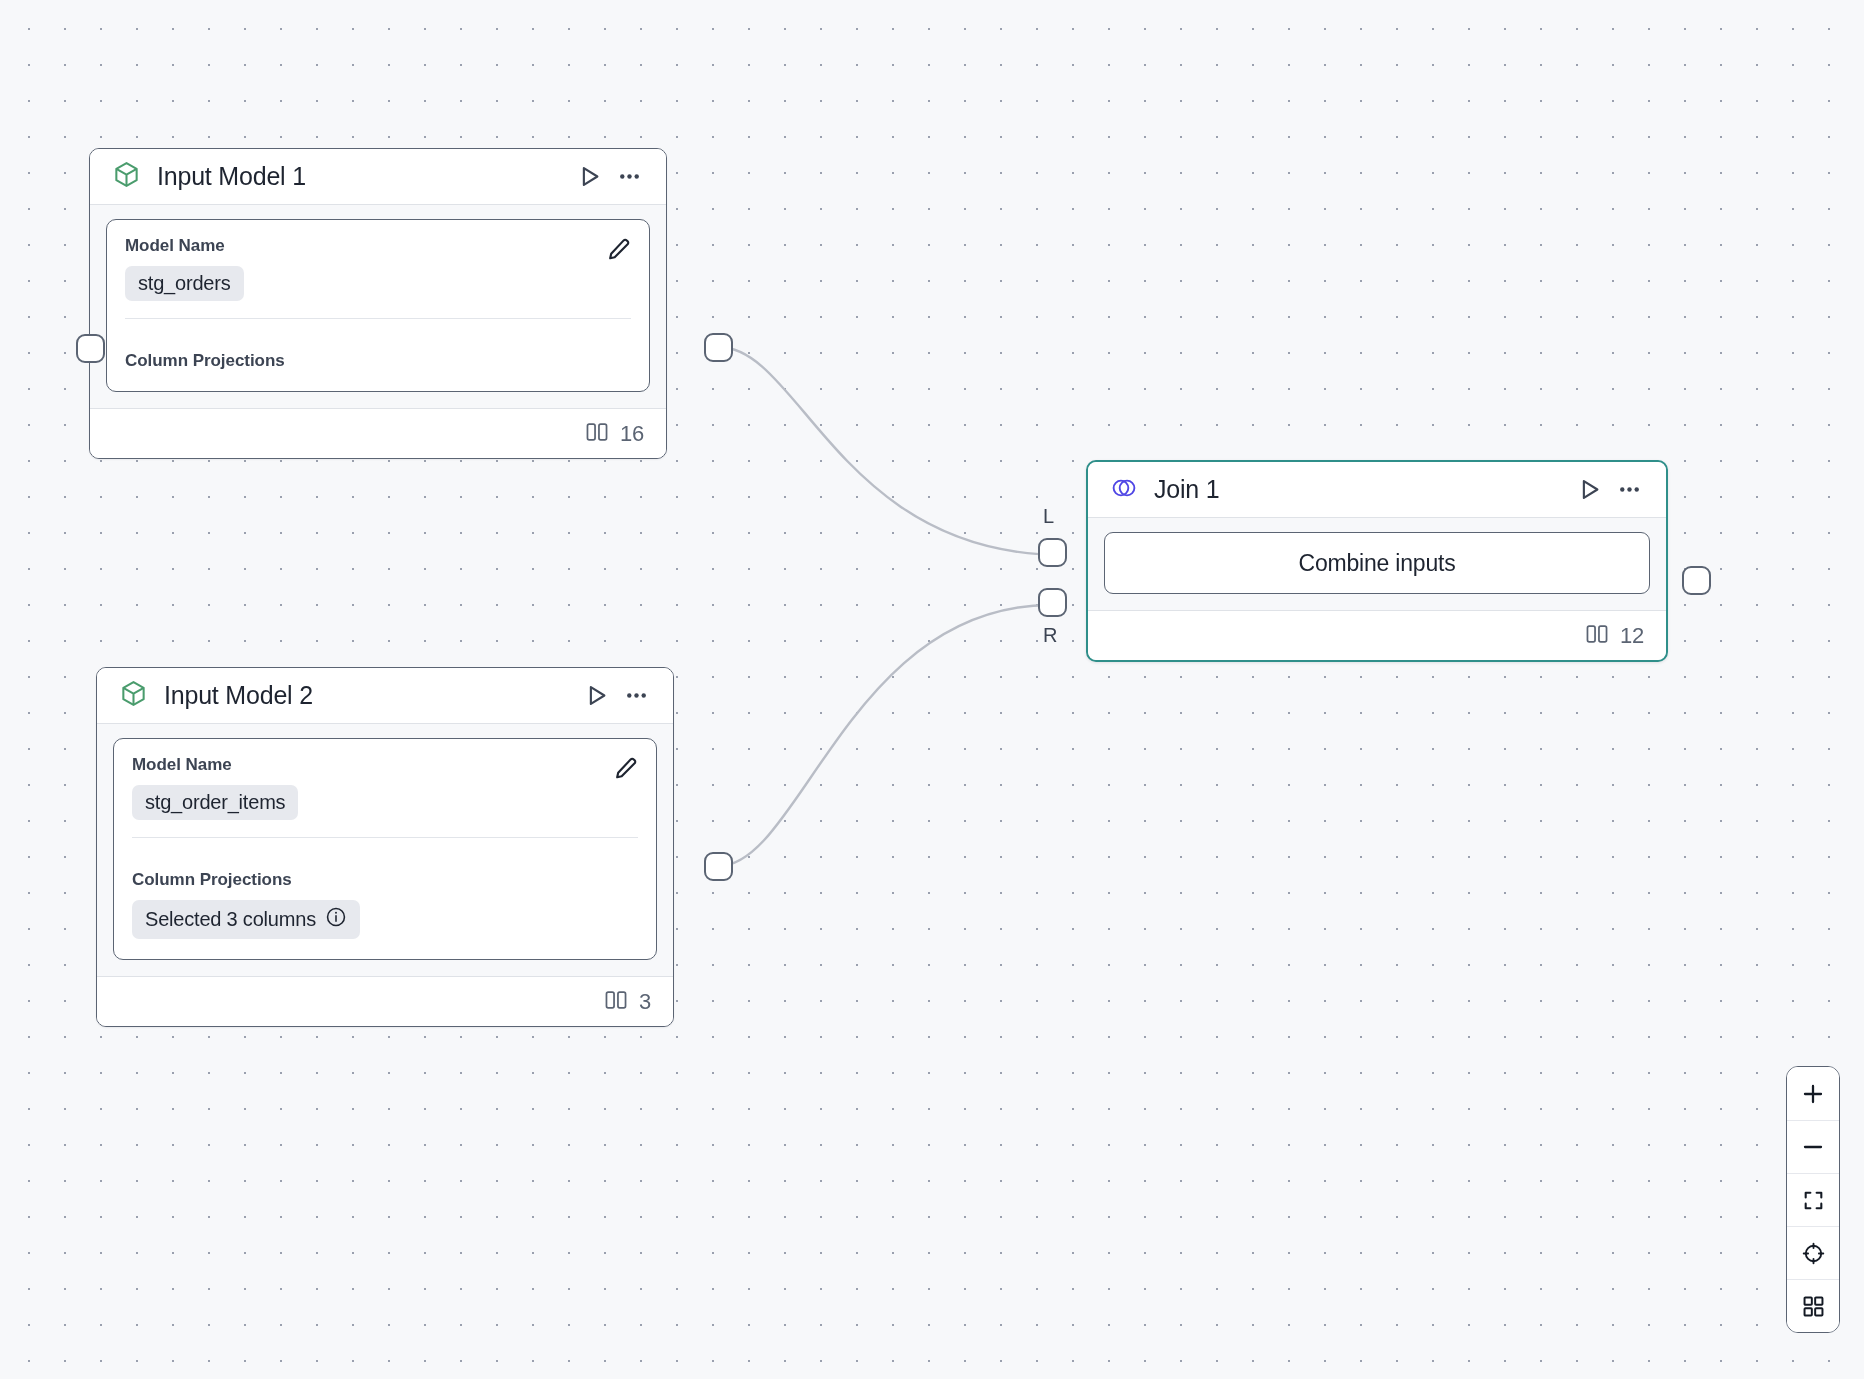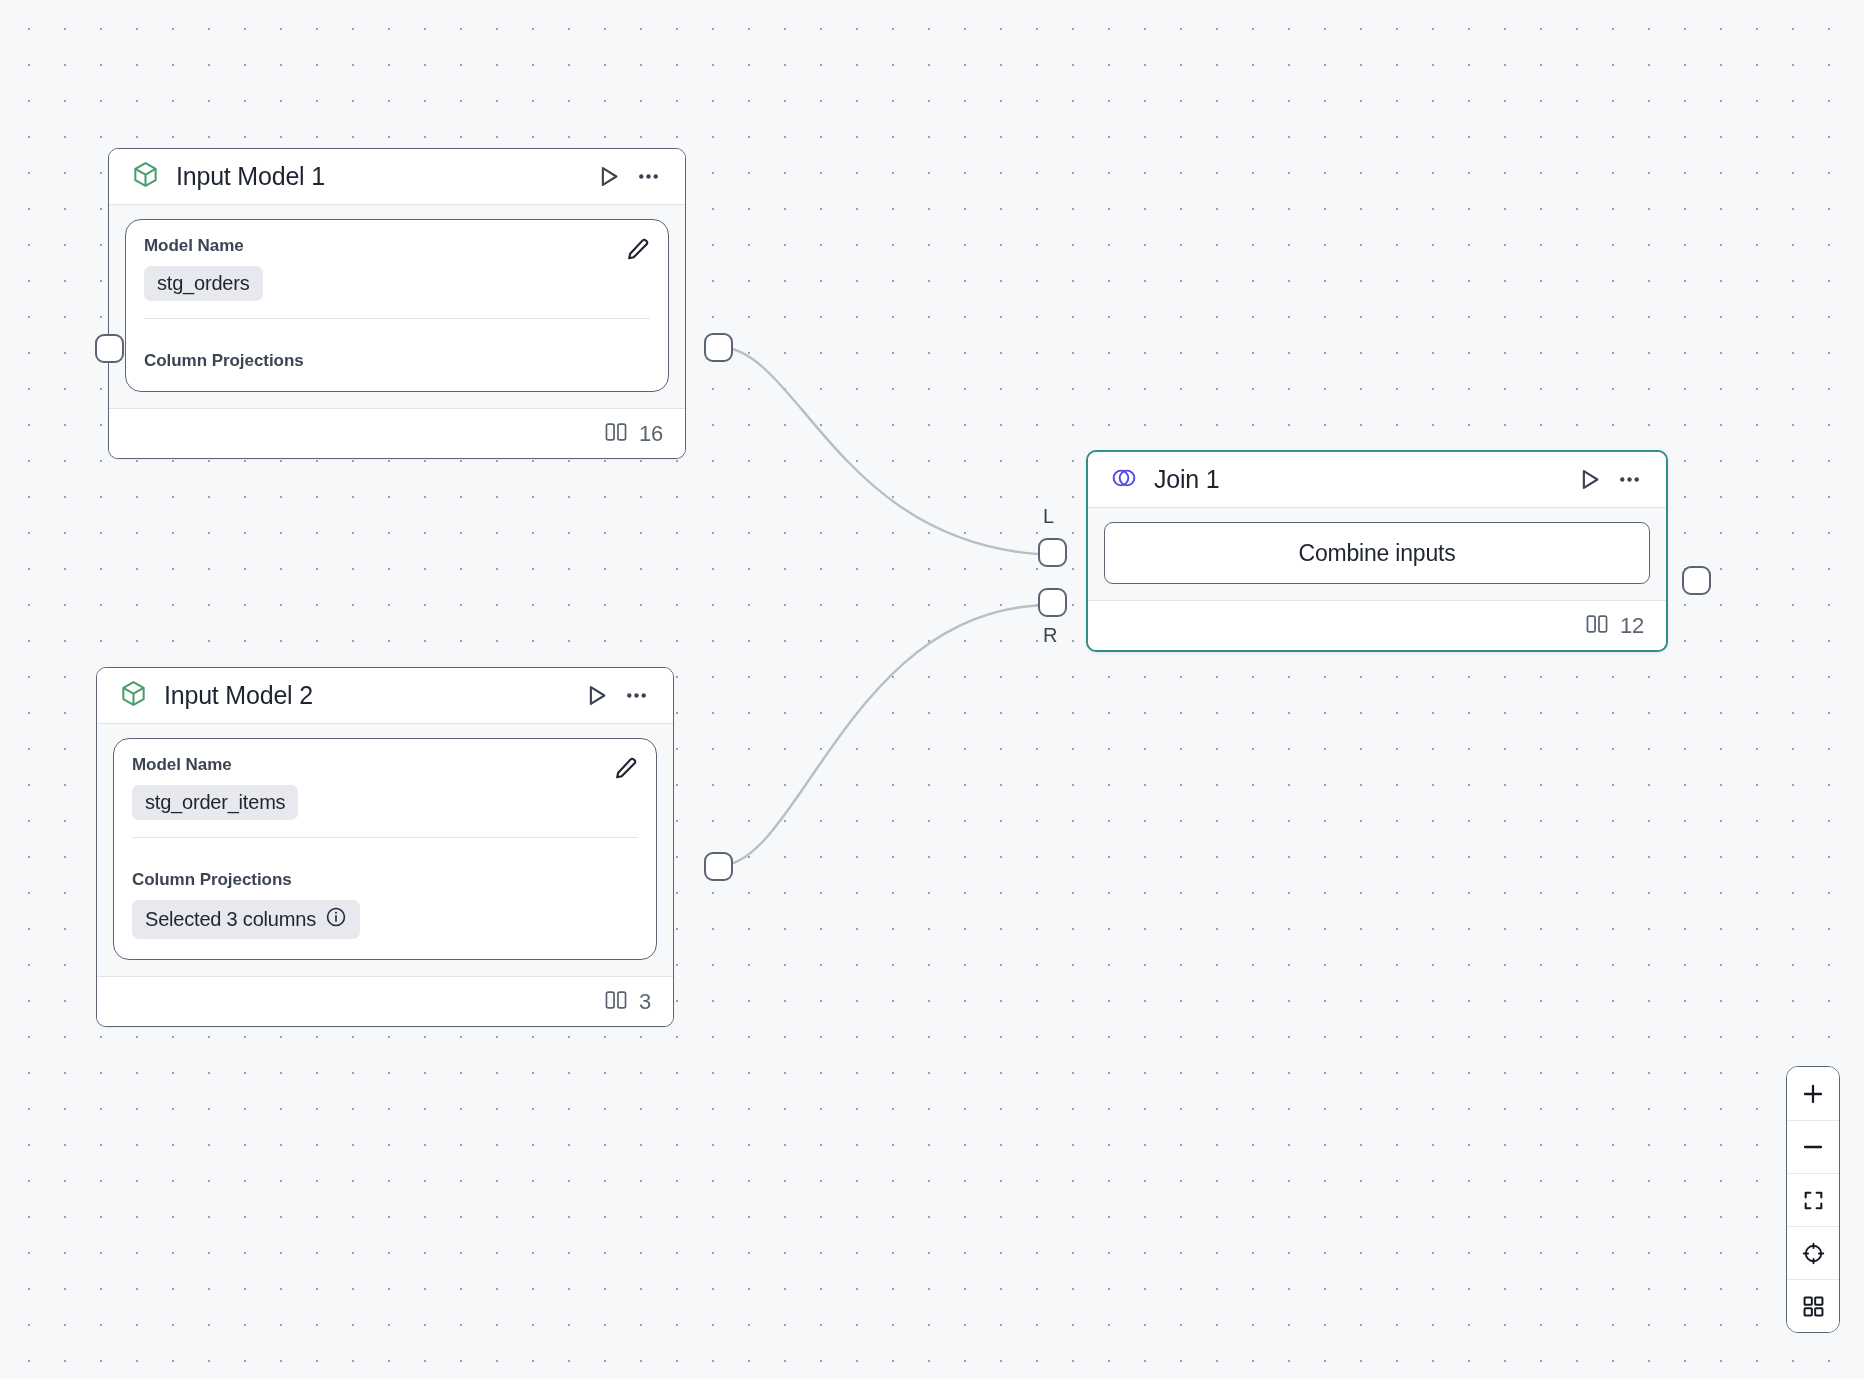--- a/index.html
+++ b/index.html
@@ -59,21 +59,21 @@
   }
   .hdr-btn + .hdr-btn { margin-left: 6px; }
 
   .node-body {
     background: #f7f8fa;
     padding: 14px 16px 16px 16px;
   }
   .panel {
     background: #ffffff;
     border: 1.4px solid #5b6473;
-    border-radius: 16px;
+    border-radius: 10px;
     padding: 16px 18px 20px 18px;
     position: relative;
   }
   .panel-edit {
     position: absolute;
     top: 14px; right: 16px;
     width: 30px; height: 30px;
     display: flex; align-items: center; justify-content: center;
     cursor: pointer;
   }
@@ -175,21 +175,21 @@
 </head>
 <body>
 
 <div id="canvas">
 
   <svg id="edge-layer">
     <path d="M 719,347 C 800,347 840,555 1063,555" fill="none" stroke="#b9bdc6" stroke-width="2.4"></path>
     <path d="M 719,866 C 800,866 850,605 1051,605" fill="none" stroke="#b9bdc6" stroke-width="2.4"></path>
   </svg>
 
-  <div class="node" style="left:108px; top:148px; width:578px;">
+  <div class="node" style="left:89px; top:148px; width:578px;">
     <div class="node-header">
       <span class="icon">
         <svg width="29" height="29" viewBox="0 0 24 24" fill="none" stroke="#4a9c6d" stroke-width="1.7" stroke-linejoin="round">
           <path d="M12 2.6 20.4 7.3v9.4L12 21.4 3.6 16.7V7.3z"></path>
           <path d="M3.6 7.3 12 12.1l8.4-4.8M12 12.1v9.3"></path>
         </svg>
       </span>
       <span class="node-title">Input Model 1</span>
       <span class="hdr-spacer"></span>
       <span class="hdr-btn">
@@ -304,21 +304,21 @@
         <svg width="26" height="26" viewBox="0 0 24 24" fill="none" stroke="#5b6473" stroke-width="1.6" stroke-linejoin="round">
           <rect x="3.2" y="4.8" width="7" height="14.4" rx="1.6"></rect>
           <rect x="13.8" y="4.8" width="7" height="14.4" rx="1.6"></rect>
         </svg>
       </span>
       <span class="footer-count">3</span>
     </div>
   </div>
   <div class="handle" style="left:704px; top:852px;"></div>
 
-  <div class="node selected" style="left:1086px; top:450px; width:582px;">
+  <div class="node selected" style="left:1086px; top:460px; width:582px;">
     <div class="node-header">
       <span class="icon">
         <svg width="28" height="28" viewBox="0 0 24 24" fill="none" stroke="#4f46e5" stroke-width="1.6">
           <circle cx="9.4" cy="12" r="6.3"></circle>
           <circle cx="14.6" cy="12" r="6.3"></circle>
         </svg>
       </span>
       <span class="node-title">Join 1</span>
       <span class="hdr-spacer"></span>
       <span class="hdr-btn">

